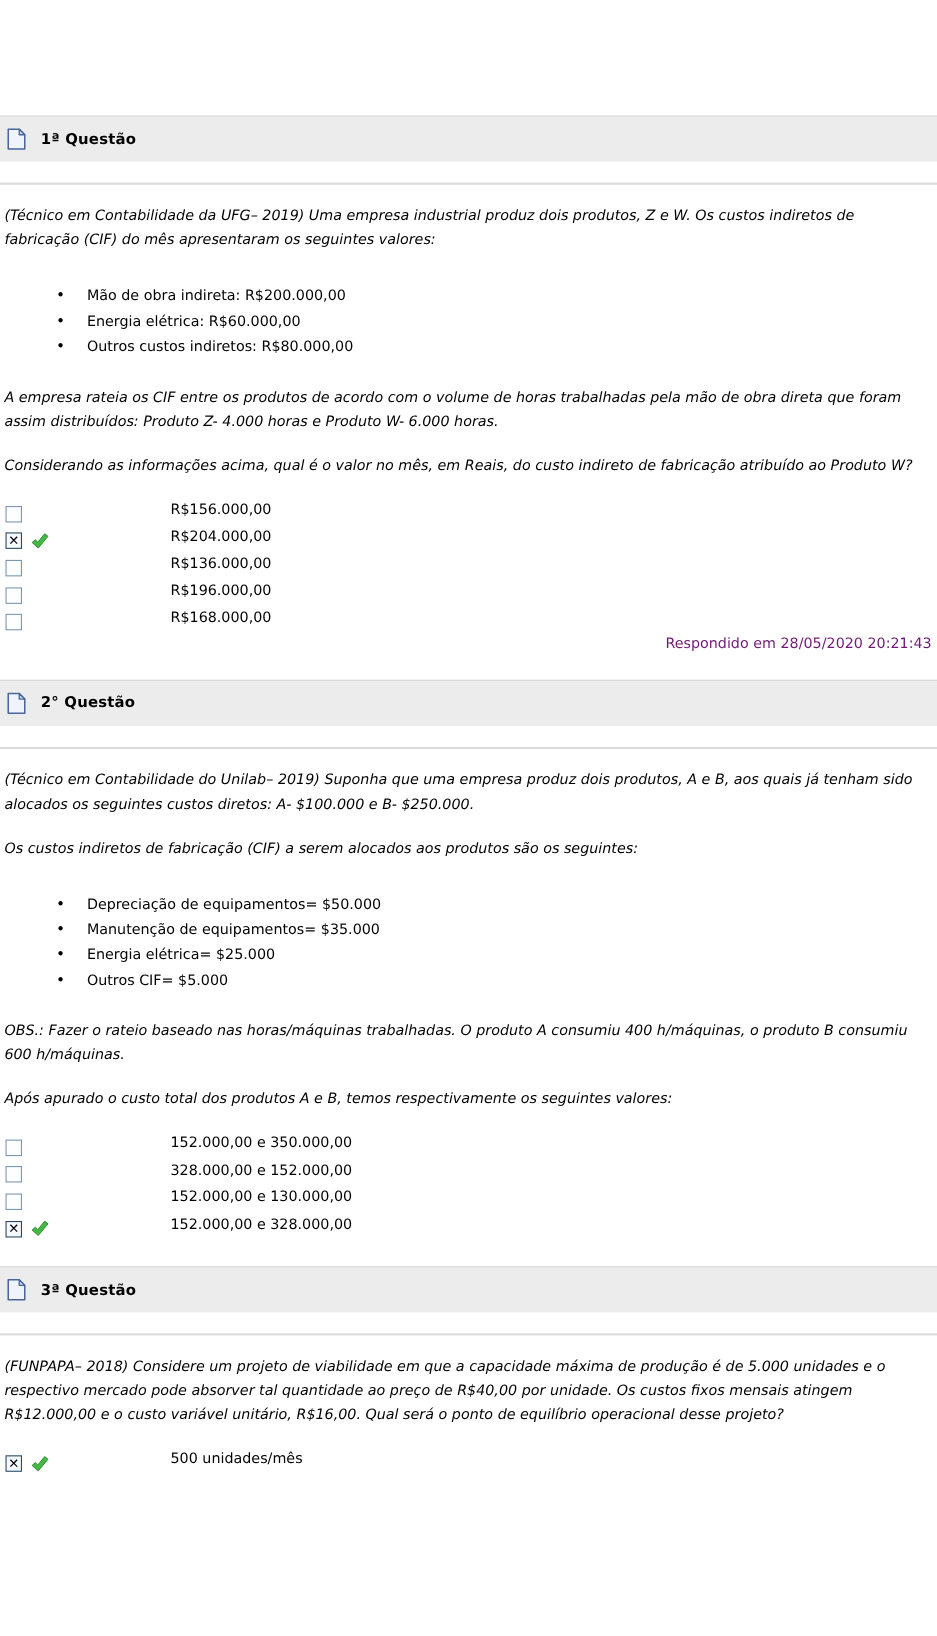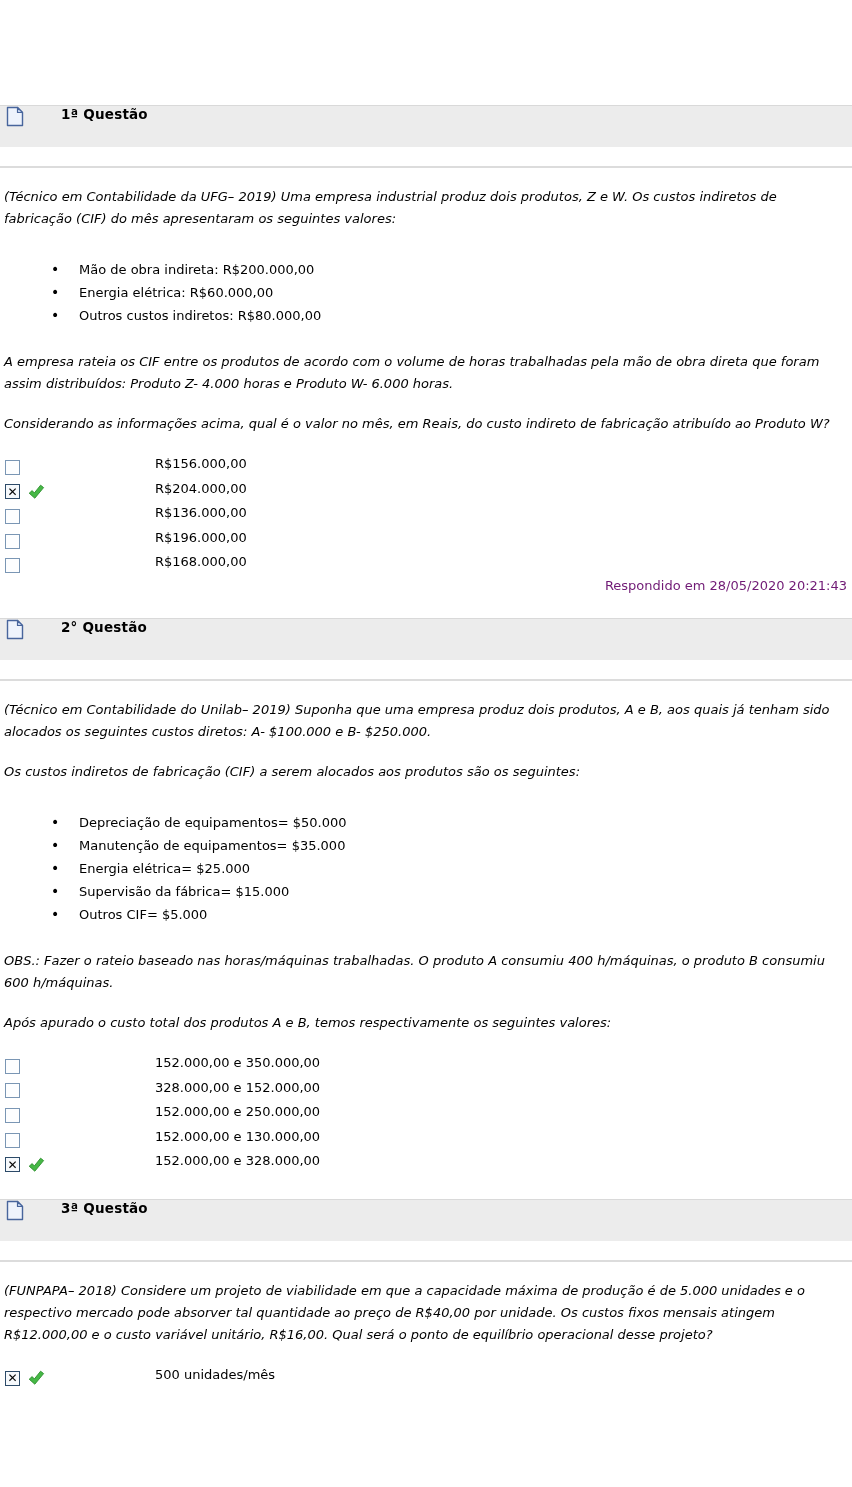--- a/index.html
+++ b/index.html
@@ -8,21 +8,21 @@
     font-family:"DejaVu Sans","Liberation Sans",sans-serif;
     font-size:13px;color:#000;
   }
   .top-space{height:105px;}
   .question{margin-top:24px;}
   .question:first-of-type{margin-top:0;}
   .question.extra-gap{margin-top:22px;}
 
   .q-header{
     height:42px;background:#ececec;border-top:1px solid #d9d9d9;
-    display:flex;padding-left:6px;box-sizing:border-box;gap:24px;
+    display:flex;align-items:center;padding-left:6px;box-sizing:border-box;
   }
   .q-header .doc-icon{flex:0 0 auto;display:block;}
   .q-title{font-weight:bold;font-size:13.5px;margin-left:13px;letter-spacing:.2px;}
 
   .q-divider{border:none;border-top:2px solid #dcdcdc;margin:19px 0 0 0;}
 
   .q-body{padding:0 6px 0 4px;}
   .q-p{margin:18px 0;line-height:22px;font-style:italic;}
   .q-ul{list-style:none;margin:28px 0 24px 0;padding:0 0 0 47px;}
   .q-ul li{position:relative;padding-left:28px;line-height:23px;margin:0;}
@@ -120,44 +120,37 @@
       <span class="q-title">2° Questão</span>
     </div>
     <hr class="q-divider">
     <div class="q-body">
         <p class="q-p">(Técnico em Contabilidade do Unilab– 2019) Suponha que uma empresa produz dois produtos, A e B, aos quais já tenham sido alocados os seguintes custos diretos: A- $100.000 e B- $250.000.</p>
         <p class="q-p">Os custos indiretos de fabricação (CIF) a serem alocados aos produtos são os seguintes:</p>
         <ul class="q-ul">
           <li>Depreciação de equipamentos= $50.000</li>
           <li>Manutenção de equipamentos= $35.000</li>
           <li>Energia elétrica= $25.000</li>
-          <li>Supervisão da fábrica= $15.000</li>
           <li>Outros CIF= $5.000</li>
         </ul>
         <p class="q-p">OBS.: Fazer o rateio baseado nas horas/máquinas trabalhadas. O produto A consumiu 400 h/máquinas, o produto B consumiu 600 h/máquinas.</p>
         <p class="q-p">Após apurado o custo total dos produtos A e B, temos respectivamente os seguintes valores:</p>
       </div>
     <div class="options">
         <div class="option-row">
           <div class="option-lead">
             <span class="checkbox"></span>
           </div>
           <span class="option-label">152.000,00 e 350.000,00</span>
         </div>
         <div class="option-row">
           <div class="option-lead">
             <span class="checkbox"></span>
           </div>
           <span class="option-label">328.000,00 e 152.000,00</span>
-        </div>
-        <div class="option-row">
-          <div class="option-lead">
-            <span class="checkbox"></span>
-          </div>
-          <span class="option-label">152.000,00 e 250.000,00</span>
         </div>
         <div class="option-row">
           <div class="option-lead">
             <span class="checkbox"></span>
           </div>
           <span class="option-label">152.000,00 e 130.000,00</span>
         </div>
         <div class="option-row">
           <div class="option-lead">
             <span class="checkbox checked">

